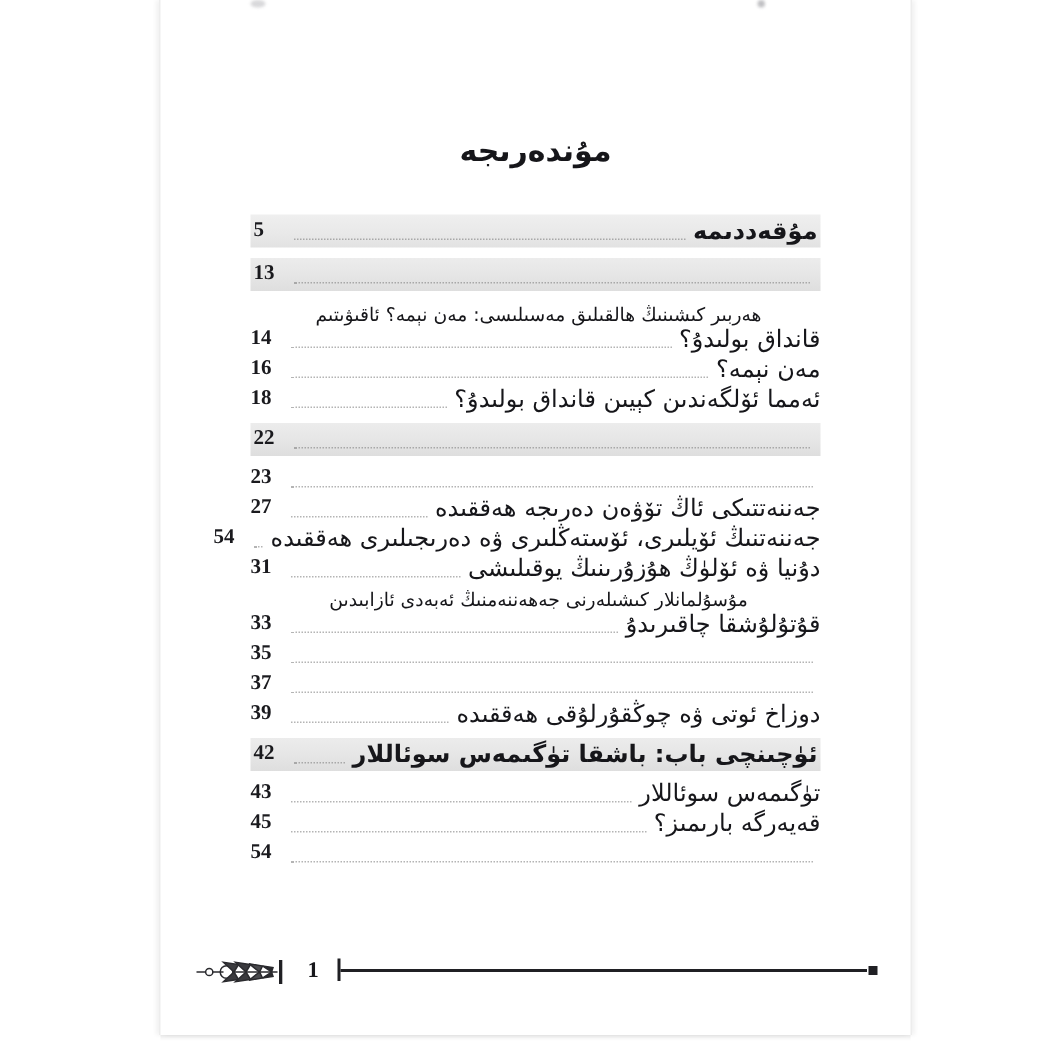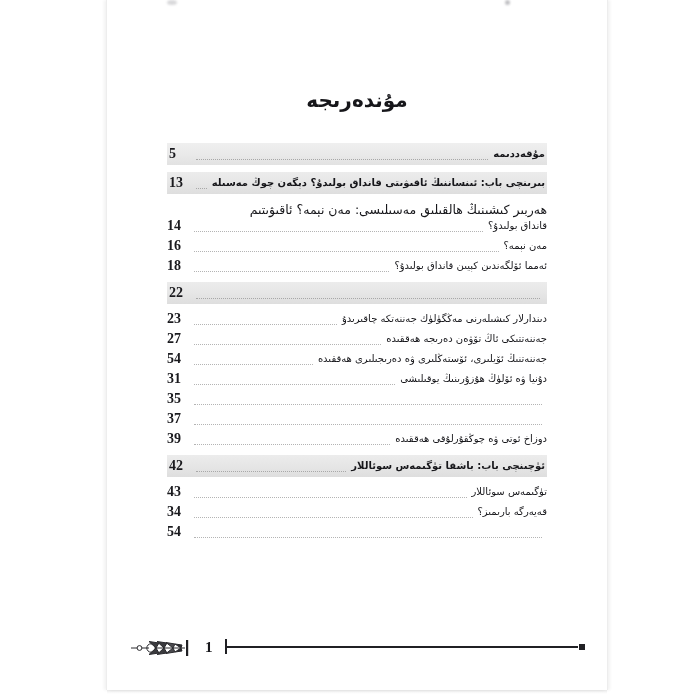--- a/index.html
+++ b/index.html
@@ -90,21 +90,21 @@
     margin-bottom: 6px;
     padding: 3px 2px 3px 2px;
   }
   .toc-row.preface {
     background: linear-gradient(180deg, #efefef 0%, #e9e9e9 55%, #e2e2e2 100%);
     margin-bottom: 6px;
     padding: 3px 2px 3px 2px;
   }
 
   .entry-title {
-    font-size: 10px;
+    font-size: 16px;
     color: #16161a;
     line-height: 16px;
     text-align: right;
     direction: rtl;
     white-space: nowrap;
     flex: 0 0 auto;
     order: 1;
   }
   .toc-row.chapter .entry-title,
   .toc-row.preface .entry-title {
@@ -136,21 +136,21 @@
     line-height: 16px;
     font-family: "Liberation Serif", "DejaVu Serif", serif;
   }
 
   
   .toc-row.multiline {
     display: block;
   }
   .toc-row.multiline .ml-line1 {
     display: block;
-    text-align: right;
+    text-align: center;
     font-size: 12.5px;
     line-height: 17px;
     color: #16161a;
     direction: rtl;
     padding-left: 4px;
   }
   .toc-row.multiline .ml-line2 {
     display: flex;
     flex-direction: row;
     align-items: flex-end;
@@ -241,21 +241,20 @@
 
     <div id="toc-title">مۇندەرىجە</div>
 
     <div id="toc-list">
         <div class="toc-row preface">
           <span class="entry-title">مۇقەددىمە</span>
           <span class="leader"></span>
           <span class="page-num">5</span>
         </div>
         <div class="toc-row chapter">
-          <span class="entry-title">بىرىنچى باب: ئىنساننىڭ ئاقىۋىتى قانداق بولىدۇ؟ دېگەن چوڭ مەسىلە</span>
           <span class="leader"></span>
           <span class="page-num">13</span>
         </div>
         <div class="toc-row multiline">
           <span class="ml-line1">ھەربىر كىشىنىڭ ھالقىلىق مەسىلىسى: مەن نېمە؟ ئاقىۋىتىم</span>
           <div class="ml-line2">
             <span class="entry-title">قانداق بولىدۇ؟</span>
             <span class="leader"></span>
             <span class="page-num">14</span>
           </div>
@@ -268,38 +267,45 @@
         <div class="toc-row">
           <span class="entry-title">ئەمما ئۆلگەندىن كېيىن قانداق بولىدۇ؟</span>
           <span class="leader"></span>
           <span class="page-num">18</span>
         </div>
         <div class="toc-row chapter">
           <span class="leader"></span>
           <span class="page-num">22</span>
         </div>
         <div class="toc-row">
-          <span class="entry-title">دىندارلار كىشىلەرنى مەڭگۈلۈك جەننەتكە چاقىرىدۇ</span>
           <span class="leader"></span>
           <span class="page-num">23</span>
         </div>
         <div class="toc-row">
           <span class="entry-title">جەننەتتىكى ئاڭ تۆۋەن دەرىجە ھەققىدە</span>
           <span class="leader"></span>
           <span class="page-num">27</span>
         </div>
         <div class="toc-row">
           <span class="entry-title">جەننەتنىڭ ئۆيلىرى، ئۆستەڭلىرى ۋە دەرىجىلىرى ھەققىدە</span>
           <span class="leader"></span>
           <span class="page-num">54</span>
         </div>
         <div class="toc-row">
           <span class="entry-title">دۇنيا ۋە ئۆلۈڭ ھۇزۇرىنىڭ يوقىلىشى</span>
           <span class="leader"></span>
           <span class="page-num">31</span>
+        </div>
+        <div class="toc-row multiline">
+          <span class="ml-line1">مۇسۇلمانلار كىشىلەرنى جەھەننەمنىڭ ئەبەدى ئازابىدىن</span>
+          <div class="ml-line2">
+            <span class="entry-title">قۇتۇلۇشقا چاقىرىدۇ</span>
+            <span class="leader"></span>
+            <span class="page-num">33</span>
+          </div>
         </div>
         <div class="toc-row">
           <span class="leader"></span>
           <span class="page-num">35</span>
         </div>
         <div class="toc-row">
           <span class="leader"></span>
           <span class="page-num">37</span>
         </div>
         <div class="toc-row">
@@ -313,21 +319,21 @@
           <span class="page-num">42</span>
         </div>
         <div class="toc-row">
           <span class="entry-title">تۈگىمەس سوئاللار</span>
           <span class="leader"></span>
           <span class="page-num">43</span>
         </div>
         <div class="toc-row">
           <span class="entry-title">قەيەرگە بارىمىز؟</span>
           <span class="leader"></span>
-          <span class="page-num">34</span>
+          <span class="page-num">45</span>
         </div>
         <div class="toc-row">
           <span class="leader"></span>
           <span class="page-num">54</span>
         </div>
       </div>
 
     <div id="page-footer">
 
       <div id="footer-ornament">

